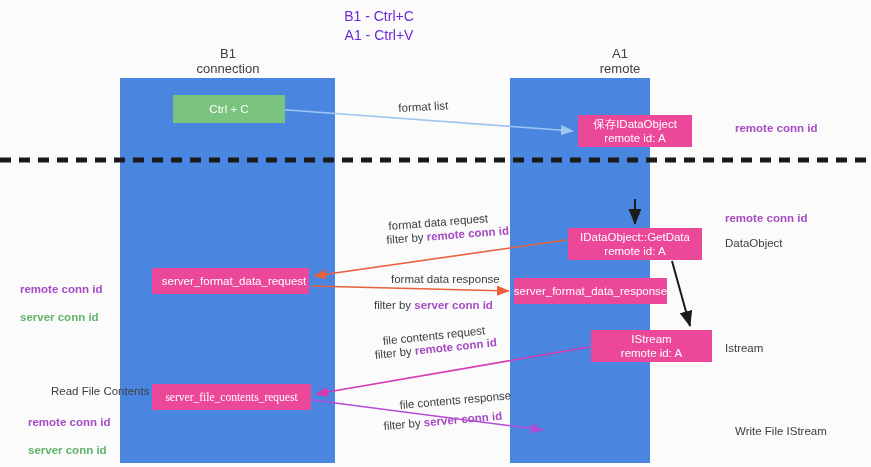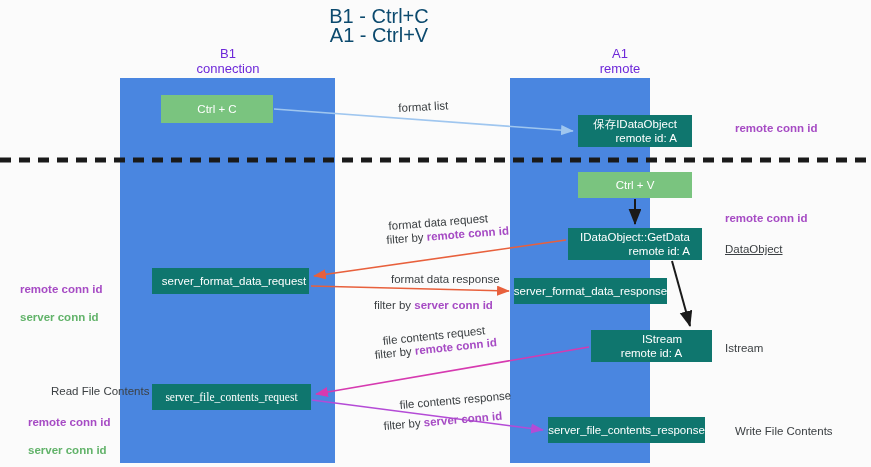--- a/index.html
+++ b/index.html
@@ -12,55 +12,55 @@
   }
   #stage{position:absolute;left:0;top:0;width:871px;height:467px;}
 
   
   .lane{position:absolute;background:#4a86e0;}
   #lane-b1{left:120px;top:78px;width:215px;height:385px;}
   #lane-a1{left:510px;top:78px;width:140px;height:385px;}
 
   
   .title{
-    position:absolute;text-align:center;color:#6d28d9;
+    position:absolute;text-align:center;color:#404040;
     font-size:13px;line-height:15px;white-space:pre-line;
   }
-  #main-title{left:0;top:7px;width:758px;font-size:20px;line-height:19px;color:#0c4a6e;}
+  #main-title{left:0;top:7px;width:758px;font-size:14px;line-height:19px;color:#6d28d9;}
   #col-b1{left:148px;top:46px;width:160px;}
   #col-a1{left:540px;top:46px;width:160px;}
 
   
   .node{
     position:absolute;
     display:flex;align-items:center;justify-content:center;
     text-align:center;color:#ffffff;font-size:11.5px;line-height:14px;
     box-sizing:border-box;padding:2px 4px;white-space:pre-line;
   }
-  .green{background:#7ac47f;}
-  .orange{background:#0f766e;text-align:right;}
+  .green{background:#7ac47f;margin-left:12px;}
+  .orange{background:#ec4899;}
 
   #n-ctrlc{left:161px;top:95px;width:112px;height:28px;}
   #n-save{left:578px;top:115px;width:114px;height:32px;}
   #n-ctrlv{left:578px;top:172px;width:114px;height:26px;}
   #n-getdata{left:568px;top:228px;width:134px;height:32px;}
   #n-sfdreq{left:152px;top:268px;width:157px;height:26px;padding-left:11px;}
   #n-sfdresp{left:514px;top:278px;width:153px;height:26px;}
   #n-istream{left:591px;top:330px;width:121px;height:32px;}
   #n-sfcreq{left:152px;top:384px;width:159px;height:26px;font-family:Liberation Serif, serif;}
   #n-sfcresp{left:548px;top:417px;width:157px;height:26px;}
 
   
   .lbl{position:absolute;font-size:11.5px;line-height:14px;color:#3c4043;white-space:pre-line;}
   .purple{color:#a64bc4;font-weight:bold;}
   .green-t{color:#62b36a;font-weight:bold;}
 
   #l-rc1{left:735px;top:121px;}
   #l-rc2{left:725px;top:211px;}
-  #l-dataobject{left:725px;top:242px;text-decoration:underline;}
+  #l-dataobject{left:725px;top:236px;}
   #l-istream{left:725px;top:341px;}
   #l-writefc{left:735px;top:424px;}
 
   #l-left1{left:20px;top:268px;}
   #l-readfc{left:28px;top:384px;margin-left:23px;}
   #l-left2{left:28px;top:401px;}
 
   
   .rot{position:absolute;font-size:11.5px;line-height:15px;color:#3c4043;transform-origin:0 0;}
 
@@ -125,35 +125,33 @@
     <line x1="672" y1="261" x2="690" y2="326" stroke="#1a1a1a" stroke-width="2" marker-end="url(#ah-black)"></line>
 
     <line x1="589" y1="347" x2="316" y2="394" stroke="#d63ab0" stroke-width="1.6" marker-end="url(#ah-magenta)"></line>
 
     <line x1="312" y1="400" x2="543" y2="430" stroke="#b44bd6" stroke-width="1.6" marker-end="url(#ah-purple)"></line>
   </svg>
 
   <div class="node green" id="n-ctrlc">Ctrl + C</div>
   <div class="node orange" id="n-save">保存IDataObject
 remote id: A</div>
-  <div class="node green" id="n-ctrlv">Ctrl + V</div>
   <div class="node orange" id="n-getdata">IDataObject::GetData
 remote id: A</div>
   <div class="node orange" id="n-sfdreq">server_format_data_request</div>
   <div class="node orange" id="n-sfdresp">server_format_data_response</div>
   <div class="node orange" id="n-istream">IStream
 remote id: A</div>
   <div class="node orange" id="n-sfcreq">server_file_contents_request</div>
-  <div class="node orange" id="n-sfcresp">server_file_contents_response</div>
 
   <div class="lbl purple" id="l-rc1">remote conn id</div>
   <div class="lbl purple" id="l-rc2">remote conn id</div>
   <div class="lbl" id="l-dataobject">DataObject</div>
   <div class="lbl" id="l-istream">Istream</div>
-  <div class="lbl" id="l-writefc">Write File Contents</div>
+  <div class="lbl" id="l-writefc">Write File IStream</div>
 
   <div class="lbl" id="l-left1">
     <span class="purple">remote conn id</span><br>
     <span class="green-t">server conn id</span>
   </div>
   <div class="lbl" id="l-readfc">Read File Contents</div>
   <div class="lbl" id="l-left2">
     <span class="purple">remote conn id</span><br>
     <span class="green-t">server conn id</span>
   </div>

